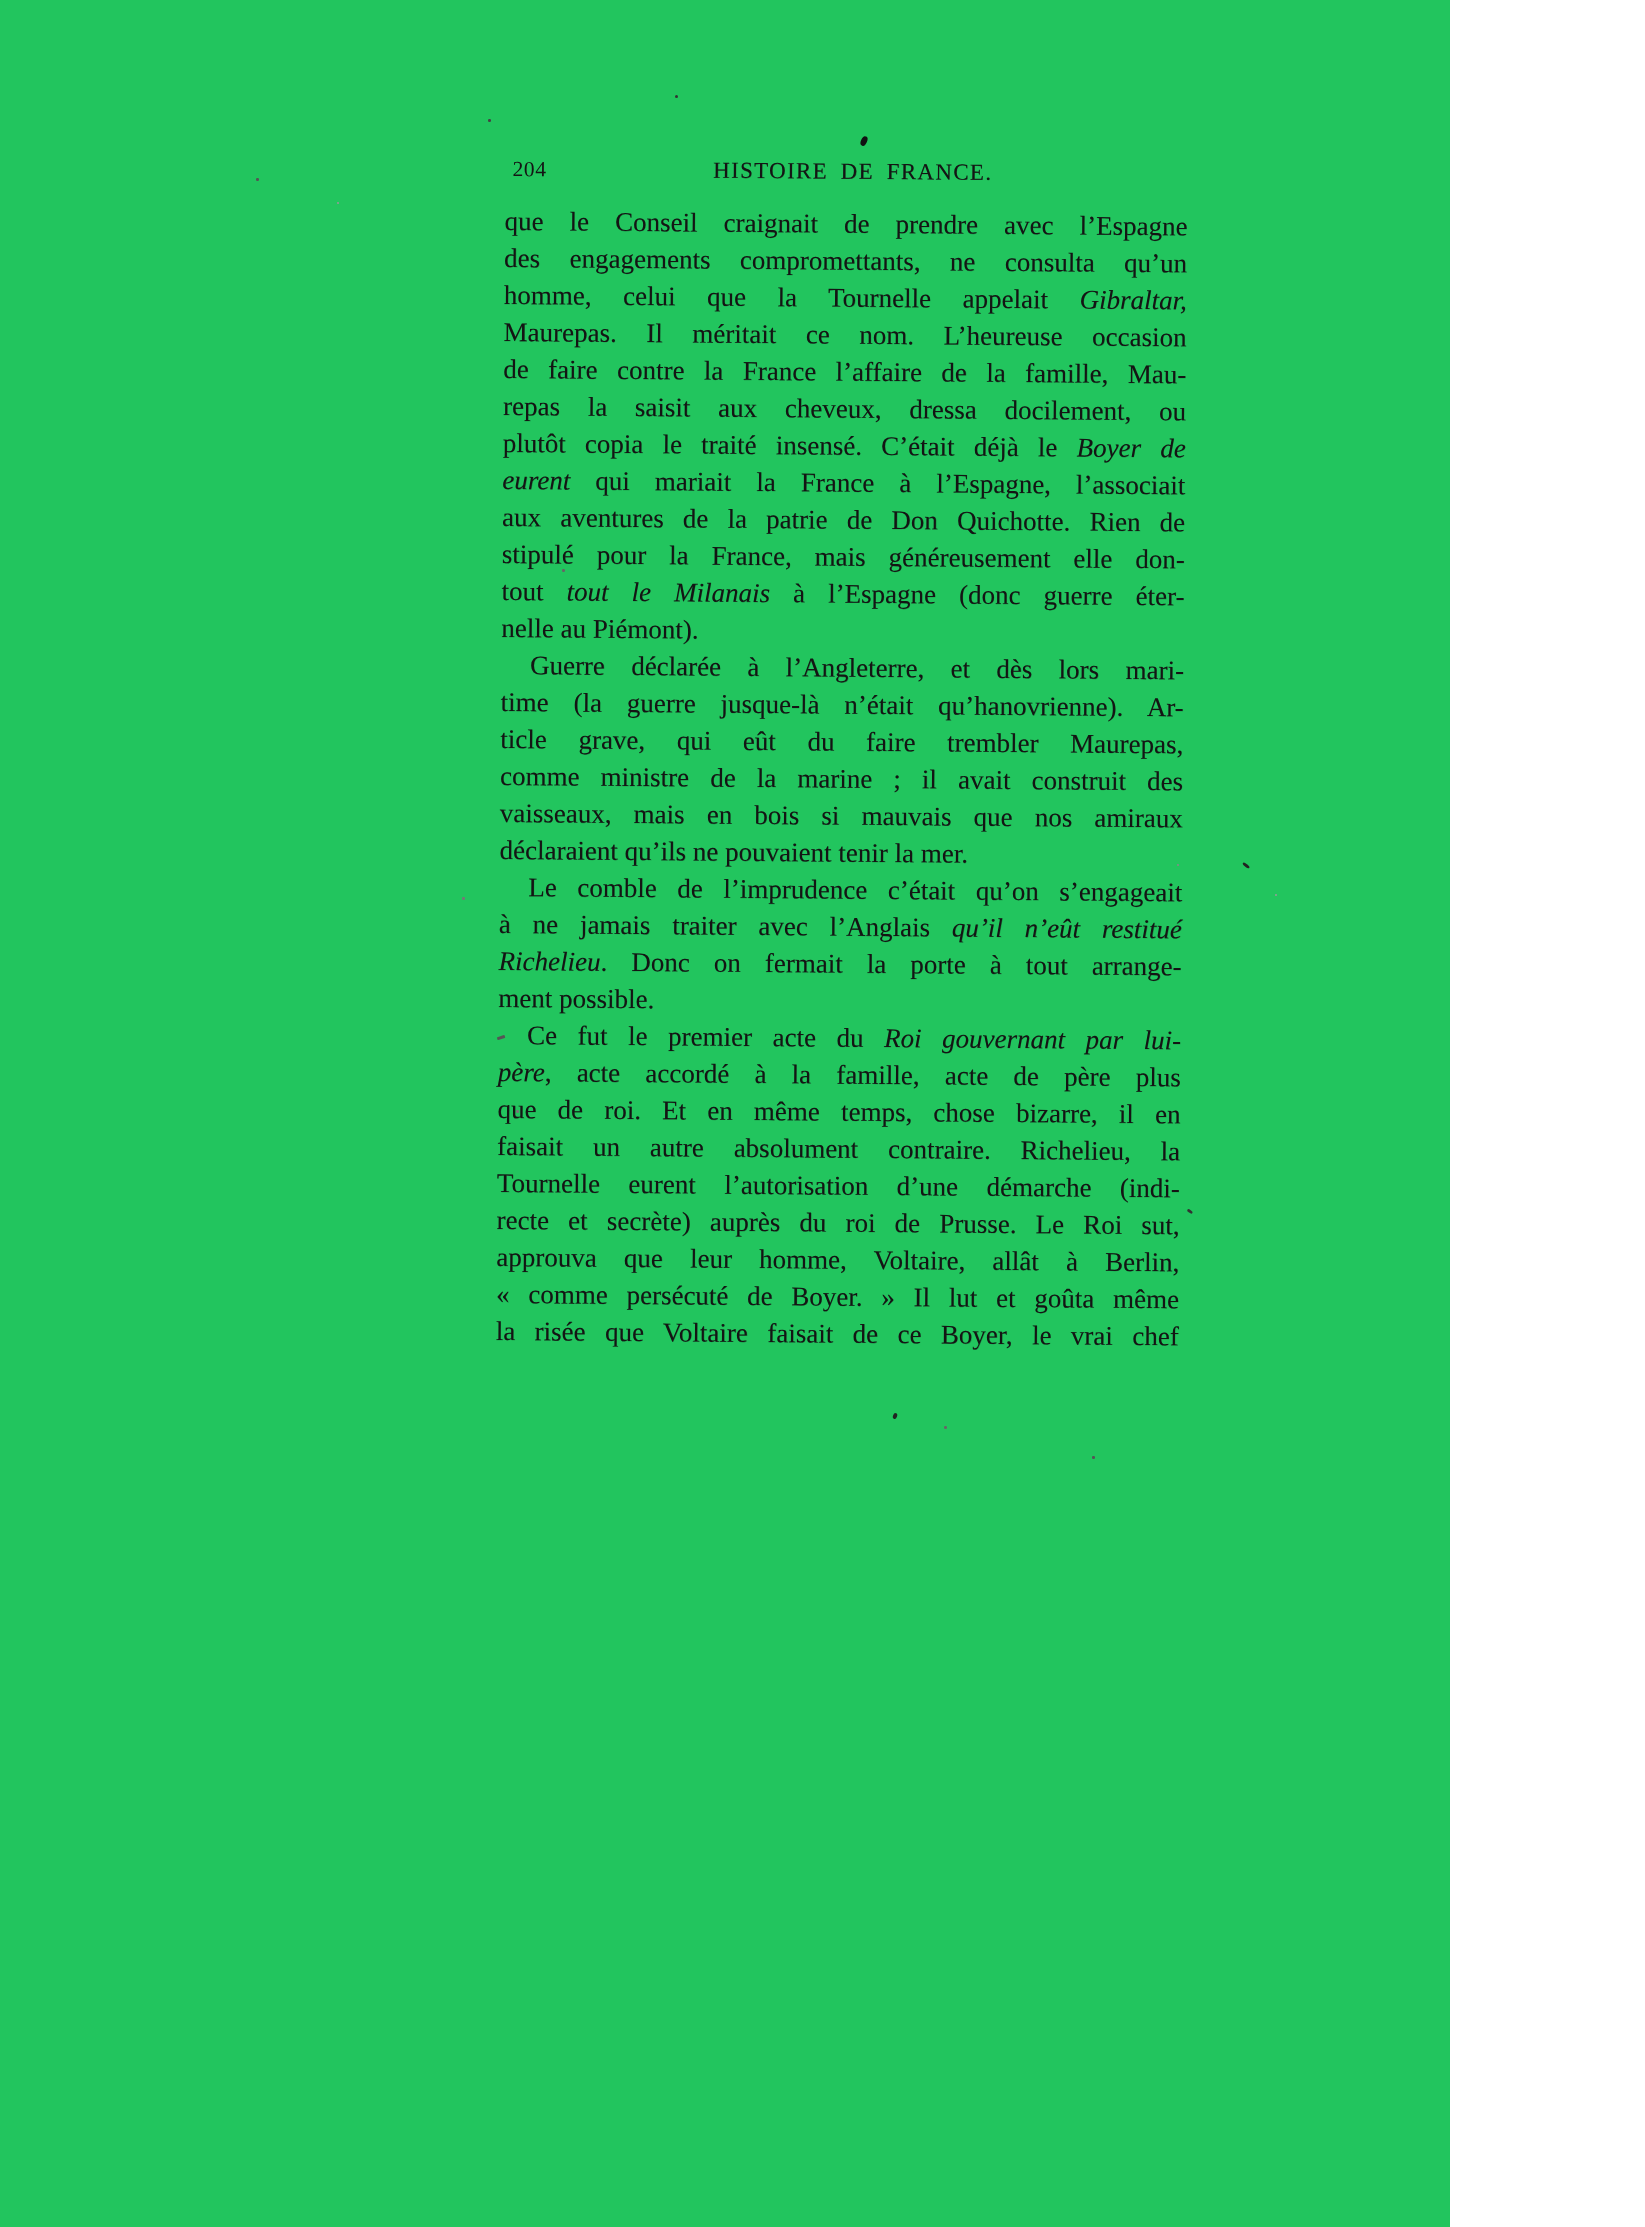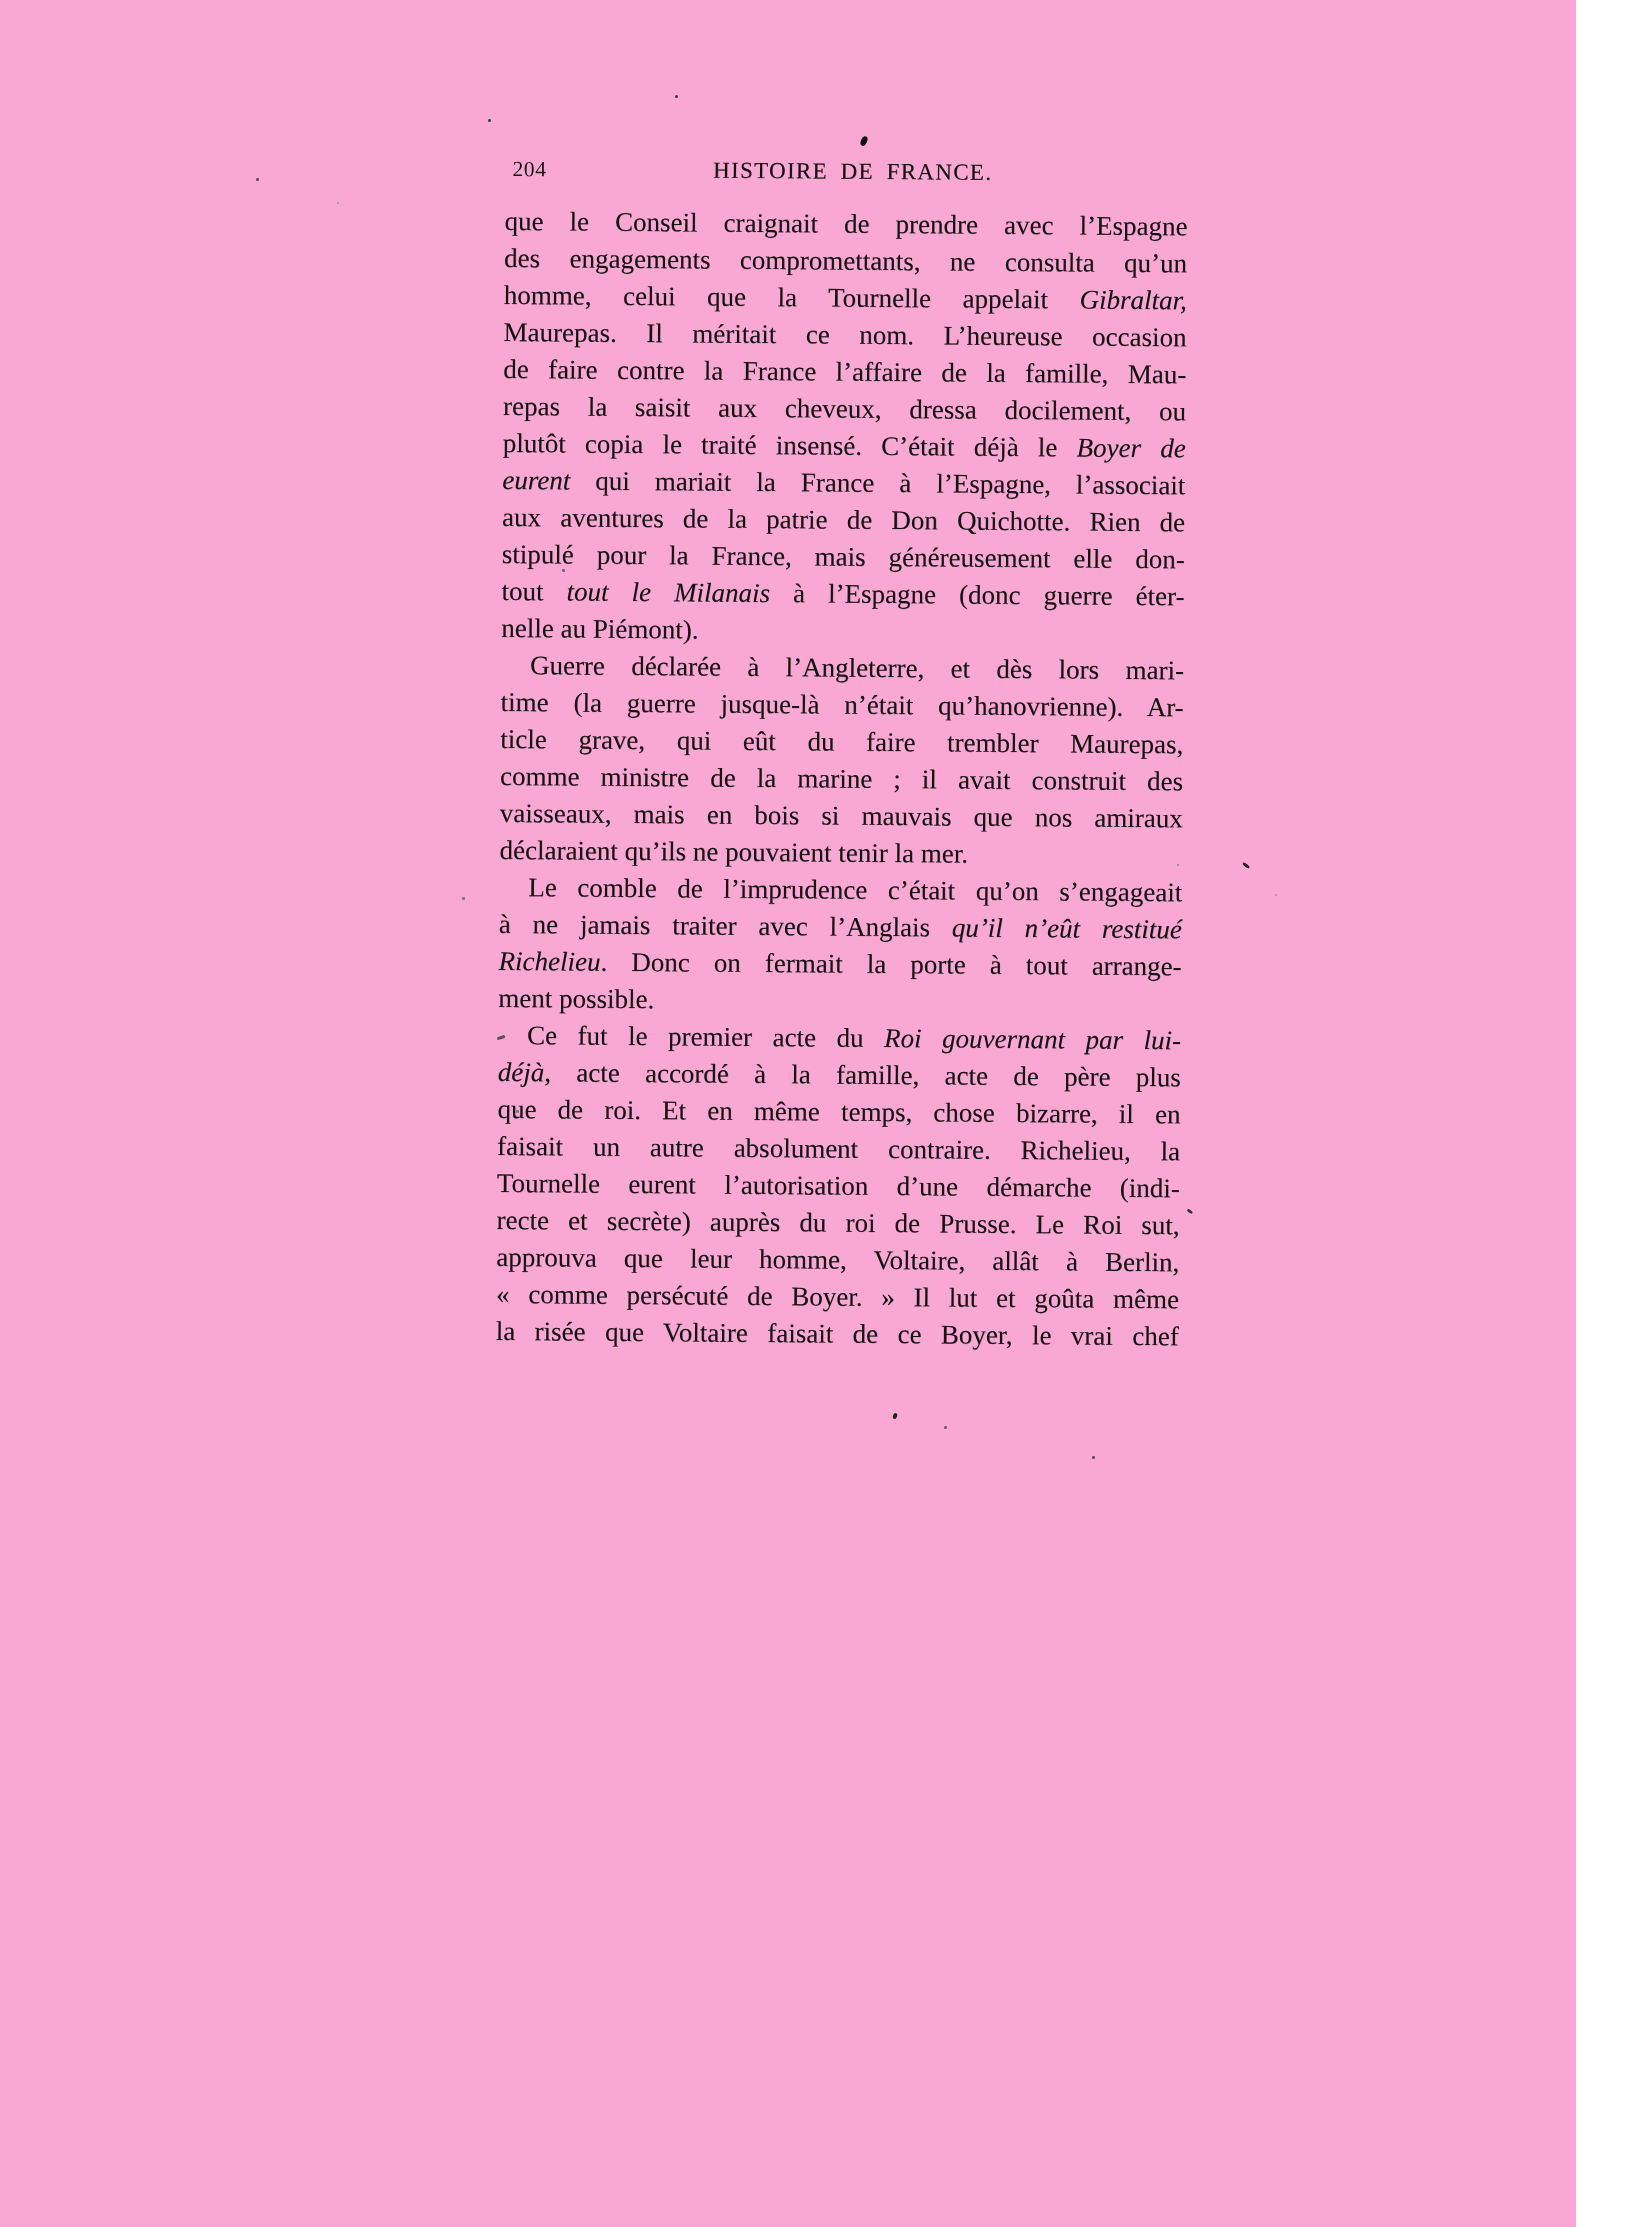--- a/index.html
+++ b/index.html
@@ -2,21 +2,21 @@
 <html style="font-size:10.2px"><head>
 <meta charset="utf-8">
 <style>
   html,body{margin:0;padding:0;}
   body{
     width:1646px;height:2227px;
     background:#ffffff;
     font-family:"Liberation Serif", serif;
     color:#141414;
   }
-  .page{position:relative;width:1576px;height:2227px;background:#f9a8d4;overflow:hidden;text-decoration:underline;}
+  .page{position:relative;width:1450px;height:2227px;background:#22c55e;overflow:hidden;text-decoration:underline;}
   .skew{
     position:absolute;left:505px;top:152px;width:683px;
     transform:rotate(.45deg);transform-origin:0 0;
   }
   .header{position:relative;height:33px;font-size:23px;line-height:33px;}
   .pagenum{position:absolute;left:7.6px;top:0.6px;font-size:21.6px;letter-spacing:0.6px;}
   .title{
     position:absolute;left:12.7px;right:0;top:0;text-align:center;
     letter-spacing:1.3px;word-spacing:5.7px;
     text-shadow:0.3px 0.3px 0 rgba(20,20,20,.45);
@@ -58,21 +58,21 @@
         <div class="line"><span>time (la guerre jusque-là n’était qu’hanovrienne). Ar-</span></div>
         <div class="line"><span>ticle grave, qui eût du faire trembler Maurepas,</span></div>
         <div class="line"><span>comme ministre de la marine ; il avait construit des</span></div>
         <div class="line"><span>vaisseaux, mais en bois si mauvais que nos amiraux</span></div>
         <div class="line plain"><span>déclaraient qu’ils ne pouvaient tenir la mer.</span></div>
         <div class="line ind"><span>Le comble de l’imprudence c’était qu’on s’engageait</span></div>
         <div class="line"><span>à ne jamais traiter avec l’Anglais </span><span class="it">qu’il n’eût restitué</span></div>
         <div class="line"><span class="it">Richelieu</span><span>. Donc on fermait la porte à tout arrange-</span></div>
         <div class="line plain"><span>ment possible.</span></div>
         <div class="line ind"><span>Ce fut le premier acte du </span><span class="it">Roi gouvernant par lui-</span></div>
-        <div class="line"><span class="it">déjà</span><span>, acte accordé à la famille, acte de père plus</span></div>
+        <div class="line"><span class="it">père</span><span>, acte accordé à la famille, acte de père plus</span></div>
         <div class="line"><span>que de roi. Et en même temps, chose bizarre, il en</span></div>
         <div class="line"><span>faisait un autre absolument contraire. Richelieu, la</span></div>
         <div class="line"><span>Tournelle eurent l’autorisation d’une démarche (indi-</span></div>
         <div class="line"><span>recte et secrète) auprès du roi de Prusse. Le Roi sut,</span></div>
         <div class="line"><span>approuva que leur homme, Voltaire, allât à Berlin,</span></div>
         <div class="line"><span>« comme persécuté de Boyer. » Il lut et goûta même</span></div>
         <div class="line"><span>la risée que Voltaire faisait de ce Boyer, le vrai chef</span></div>
       </div>
   </div>
   <div id="specks">

